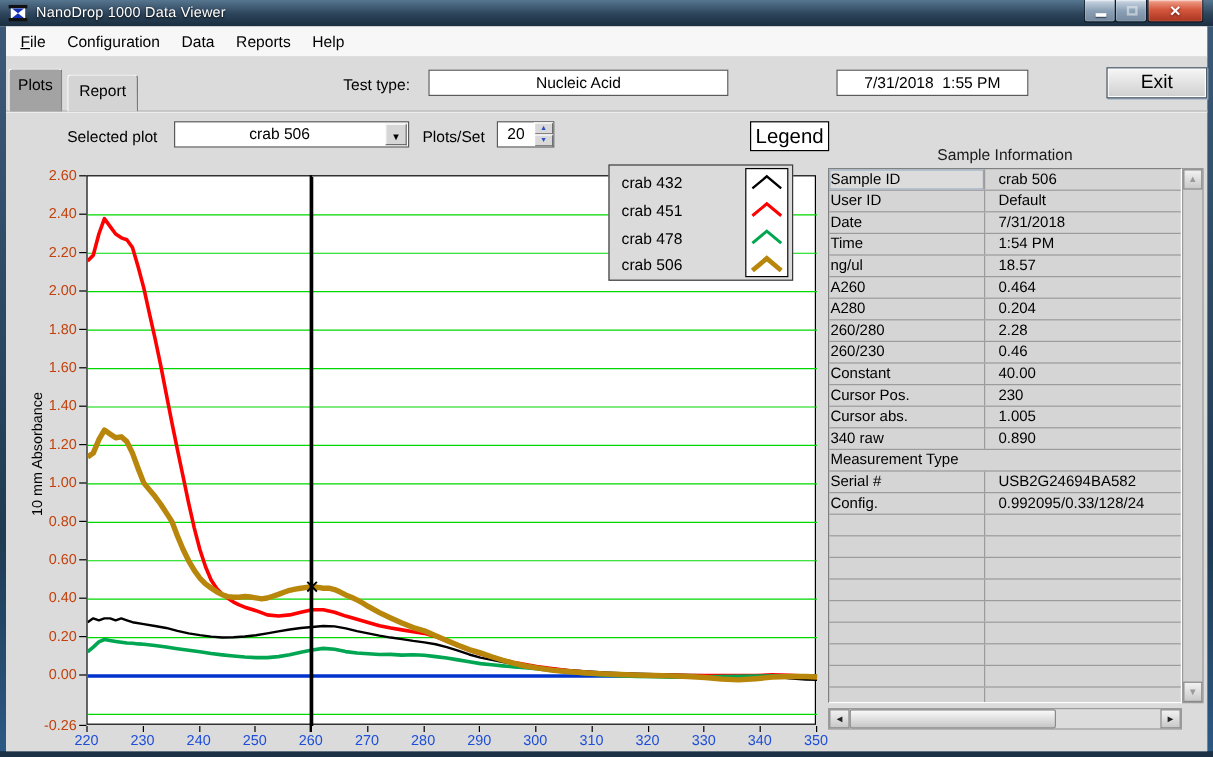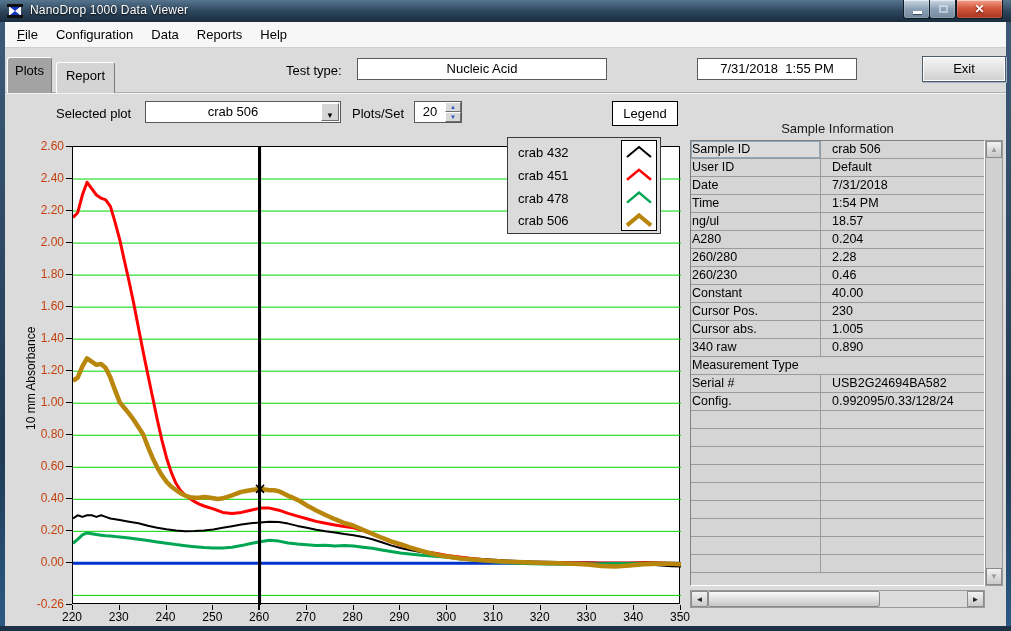--- a/index.html
+++ b/index.html
@@ -38,44 +38,44 @@
   .tab { position:absolute; background:#a3a3a3; border:1px solid #7a7a7a; border-bottom:none;
     border-top-color:#fff; border-left-color:#fff; border-radius:3px 3px 0 0;
     font-size:13px; text-align:center; z-index:3; }
   .tab.active { left:7px; top:57px; width:45px; height:36px; line-height:26px; }
   .tab.inactive { left:56px; top:62px; width:59px; height:31px; line-height:26px; background:#D4D4D4; }
   .lbl { position:absolute; font-size:13px; color:#000; }
   .field { position:absolute; background:#fff; border:1px solid #5a5a5a; font-size:13px;
     text-align:center; line-height:20px; color:#000; white-space:pre; }
   .btn-exit { position:absolute; left:922px; top:56px; width:84px; height:26px;
     background:linear-gradient(#f6f6f6,#cfcfcf); border:1px solid #4e5d6b;
-    box-shadow:inset 0 0 0 1px #fdfdfd, 1px 1px 0 #9fb0c0; font-size:13px; text-align:center; line-height:24px; }
+    box-shadow:inset 0 0 0 1px #fdfdfd, 1px 1px 0 #9fb0c0; font-size:16px; text-align:center; line-height:24px; }
 
   
   .dropdown { position:absolute; left:145px; top:101px; width:196px; height:22px; background:#fff; border:1px solid #5a5a5a; }
   .dd-text { position:absolute; left:0; right:20px; top:0; bottom:0; text-align:center; line-height:20px; font-size:13px; }
   .dd-btn { position:absolute; right:1px; top:1px; width:18px; height:18px; background:#d6d6d6;
     border:1px solid; border-color:#fff #6e6e6e #6e6e6e #fff; text-align:center; }
   .dd-btn span { font-size:8px; line-height:17px; color:#000; }
   .spinner { position:absolute; left:414px; top:101px; width:48px; height:22px; background:#fff; border:1px solid #5a5a5a; }
   .spin-val { position:absolute; left:0; right:16px; top:0; bottom:0; text-align:center; line-height:20px; font-size:13px; }
   .spin-col { position:absolute; right:0; top:0; width:16px; height:20px; }
   .spin-btn { position:absolute; left:0; width:16px; height:10px; background:#d9d9d9;
     border:1px solid; border-color:#fff #6e6e6e #6e6e6e #fff; text-align:center; }
   .spin-btn.up { top:0; } .spin-btn.down { top:10px; }
   .spin-btn span { display:block; font-size:6px; line-height:8px; color:#2b50c8; }
-  .btn-legend { position:absolute; left:612px; top:101px; width:66px; height:25px; background:#fff;
-    border:1px solid #000; font-size:13px; text-align:center; line-height:23px; }
+  .btn-legend { position:absolute; left:625px; top:101px; width:66px; height:25px; background:#fff;
+    border:1px solid #000; font-size:17px; text-align:center; line-height:23px; }
 
   
   .plot { position:absolute; left:72px; top:146px; width:608px; height:458px; background:#fff; border:1px solid #000; }
   .plot svg { position:absolute; left:0; top:0; }
   .ylab { position:absolute; width:36px; left:28px; text-align:right; font-size:12px; color:#c2410c; }
   .ytick { position:absolute; left:66px; width:6px; height:1px; background:#000; }
-  .xlab { position:absolute; width:40px; text-align:center; top:610px; font-size:12px; color:#000000; }
+  .xlab { position:absolute; width:40px; text-align:center; top:610px; font-size:12px; color:#1d4ed8; }
   .xtick { position:absolute; top:605px; width:1px; height:5px; background:#000; }
   .yaxis-title { position:absolute; left:24px; top:298px; height:160px; writing-mode:vertical-rl;
     transform:rotate(180deg); font-size:12px; color:#000; text-align:center; }
   .cursor-line { position:absolute; top:146px; width:2px; height:464px; background:#000; z-index:4; }
 
   .legend-box { position:absolute; left:507px; top:137px; width:154px; height:97px;
     background:#DBDBDB; border:1px solid #3a3a3a; z-index:5; }
   .lg-row { position:absolute; left:10px; height:23px; font-size:13px; line-height:23px; color:#000; }
   .lg-markers { position:absolute; right:3px; top:2px; width:36px; height:91px; background:#fff; border:1px solid #000; }
 
@@ -222,20 +222,24 @@
         <div class="tcell tlabel">Date</div>
         <div class="tcell tvalue">7/31/2018</div>
       </div>
       <div class="trow">
         <div class="tcell tlabel">Time</div>
         <div class="tcell tvalue">1:54 PM</div>
       </div>
       <div class="trow">
         <div class="tcell tlabel">ng/ul</div>
         <div class="tcell tvalue">18.57</div>
+      </div>
+      <div class="trow">
+        <div class="tcell tlabel">A260</div>
+        <div class="tcell tvalue">0.464</div>
       </div>
       <div class="trow">
         <div class="tcell tlabel">A280</div>
         <div class="tcell tvalue">0.204</div>
       </div>
       <div class="trow">
         <div class="tcell tlabel">260/280</div>
         <div class="tcell tvalue">2.28</div>
       </div>
       <div class="trow">

